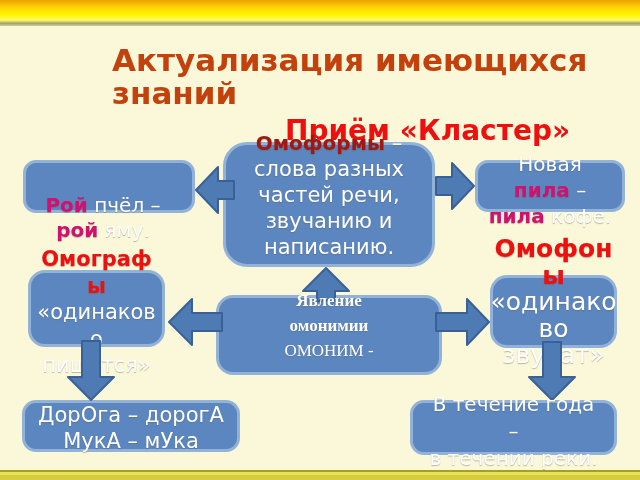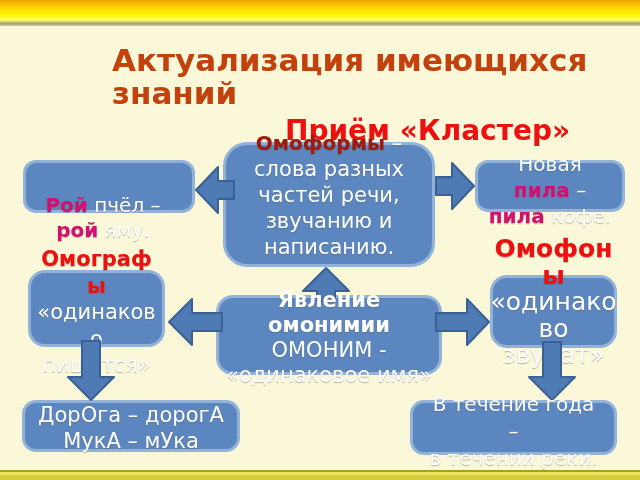--- a/index.html
+++ b/index.html
@@ -73,25 +73,24 @@
     <span class="ln"><span class="magenta">Рой</span><span> пчёл –</span></span>
     <span class="ln"><span class="magenta">рой</span><span> яму.</span></span>
   </div>
 
   <div class="txt" style="left:475px;top:151px;width:150px;font-size:20px;line-height:26px;text-align:center;">
     <span class="ln">Новая</span>
     <span class="ln"><span class="magenta">пила</span><span> –</span></span>
     <span class="ln"><span class="magenta">пила</span><span> кофе.</span></span>
   </div>
 
-  <div class="txt" style="left:216px;top:288px;width:226px;font-size:21px;line-height:25px;">
+  <div class="txt" style="left:216px;top:288px;width:226px;font-size:17px;line-height:25px;font-family:Liberation Serif, serif;">
     <span class="ln bold">Явление</span>
     <span class="ln bold">омонимии</span>
     <span class="ln">ОМОНИМ -</span>
-    <span class="ln">«одинаковое имя»</span>
   </div>
 
   <div class="txt under" style="left:18px;top:246px;width:157px;font-size:21px;line-height:26.5px;">
     <span class="ln red">Омограф</span>
     <span class="ln red">ы</span>
     <span class="ln">«одинаков</span>
     <span class="ln">о</span>
     <span class="ln">пишутся»</span>
   </div>
 

